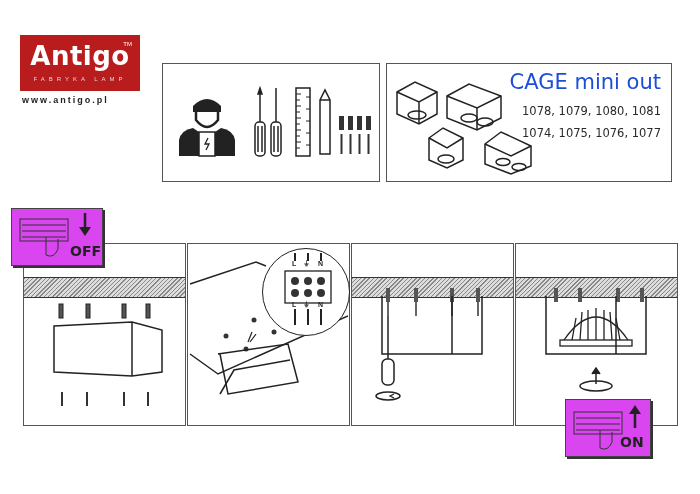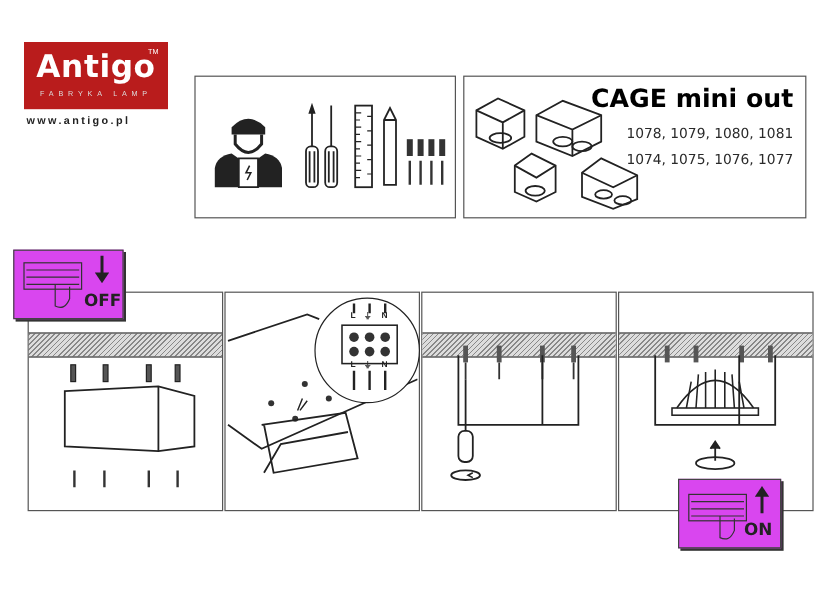--- a/index.html
+++ b/index.html
@@ -6,21 +6,21 @@
   body { width:700px; height:494px; position:relative; overflow:hidden; font-family:"Liberation Sans", sans-serif; color:#222; }
   .abs { position:absolute; }
   .logo-box { left:20px; top:35px; width:120px; height:56px; background:#b91c1c; color:#fff; }
   .logo-name { position:absolute; left:0; right:0; top:6px; text-align:center; font-family:"DejaVu Sans", sans-serif; font-size:26px; font-weight:bold; letter-spacing:0.5px; }
   .logo-tm { position:absolute; right:8px; top:6px; font-size:6px; }
   .logo-sub { position:absolute; left:0; right:0; top:41px; text-align:center; font-size:6px; letter-spacing:4px; color:#ddd; }
   .logo-url { left:22px; top:95px; width:120px; font-size:9px; font-weight:bold; letter-spacing:2px; color:#222; }
   .panel { border:1.5px solid #555; background:#fff; box-sizing:border-box; }
   .tools-panel { left:162px; top:63px; width:218px; height:119px; }
   .product-panel { left:386px; top:63px; width:286px; height:119px; }
-  .product-title { position:absolute; right:10px; top:6px; font-family:"DejaVu Sans", sans-serif; font-size:21px; color:#000000; font-weight:bold; }
+  .product-title { position:absolute; right:10px; top:6px; font-family:"DejaVu Sans", sans-serif; font-size:21px; color:#1d4ed8; font-weight:normal; }
   .product-codes { position:absolute; right:10px; font-family:"DejaVu Sans", sans-serif; font-size:11.5px; color:#2a2a2a; }
   .codes-1 { top:40px;text-align:right; }
   .codes-2 { top:62px; }
   .step { top:243px; width:163px; height:183px; }
   .ceiling { position:absolute; left:0; right:0; top:33px; height:19px; background:repeating-linear-gradient(135deg,#888 0 1px,#ddd 1px 3px); border-top:1.5px solid #333; border-bottom:1.5px solid #333; }
   .switch-box { background:#d946ef; border:1.5px solid #444; box-shadow:2px 2px 0 #333; }
   .switch-label { position:absolute; font-family:"DejaVu Sans", sans-serif; font-weight:bold; font-size:14px; color:#222; }
   svg { display:block; }
 </style>
 </head>

